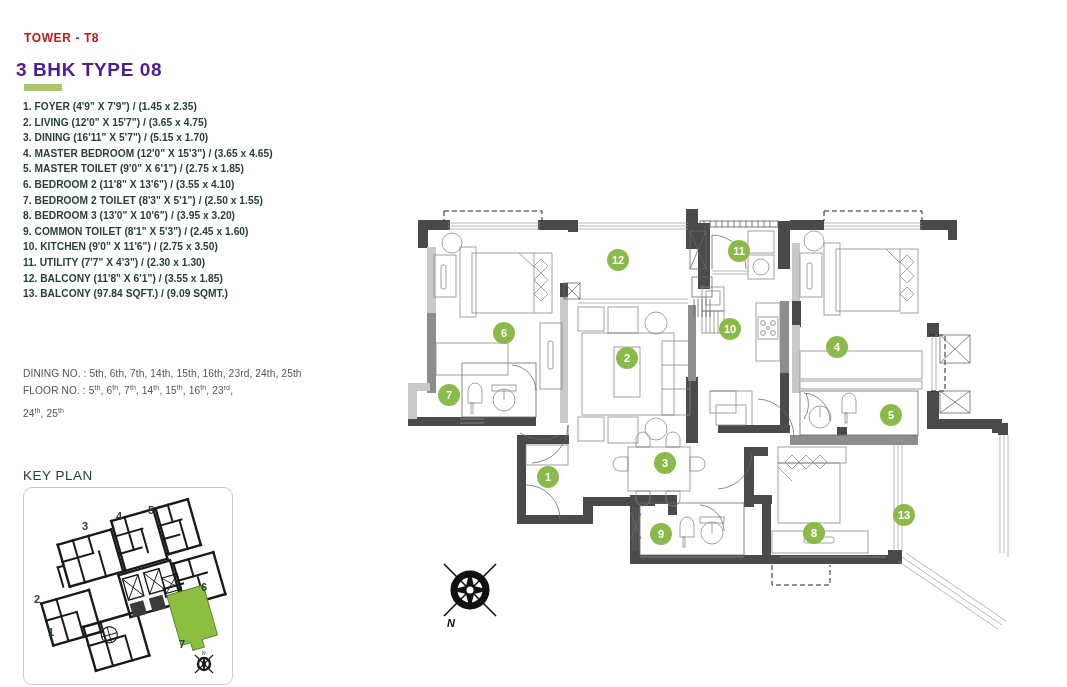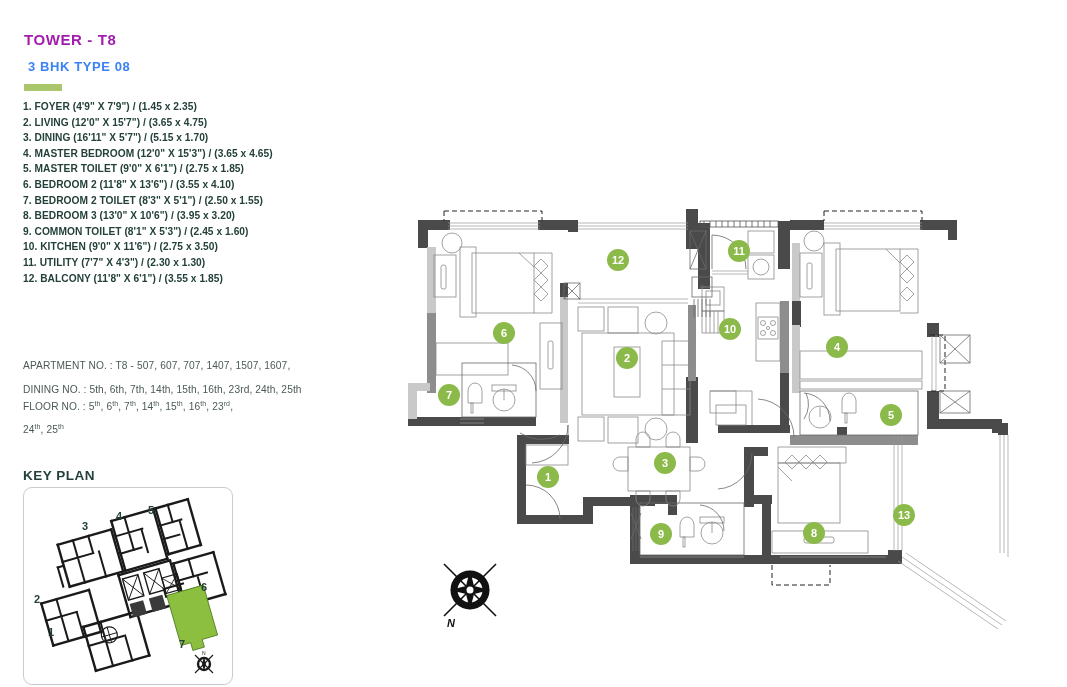--- a/index.html
+++ b/index.html
@@ -19,32 +19,32 @@
   
   #info-panel {
     position: absolute;
     left: 0; top: 0;
     width: 400px;
     height: 687px;
   }
   #tower-title {
     position: absolute;
     left: 24px; top: 31px;
-    font-size: 15px;
+    font-size: 12px;
     font-weight: bold;
     letter-spacing: 0.6px;
-    color: #a21caf;
+    color: #b91c1c;
   }
   #type-title {
     position: absolute;
-    left: 28px; top: 59px;
-    font-size: 13px;
+    left: 16px; top: 59px;
+    font-size: 19px;
     font-weight: bold;
     letter-spacing: 0.6px;
-    color: #3b82f6;
+    color: #4c1d95;
   }
   #accent-bar {
     position: absolute;
     left: 24px; top: 84px;
     width: 38px; height: 7px;
     background: #a9c76a;
   }
 
   #room-list {
     position: absolute;
@@ -74,21 +74,21 @@
   }
   .meta-line.tight { line-height: 13.5px; }
   .meta-gap { height: 9px; }
   .meta-gap-sm { height: 6px; }
   sup { font-size: 7px; vertical-align: super; }
 
   #keyplan-title {
     position: absolute;
     left: 23px; top: 468px;
     font-size: 13.5px;
-    font-weight: bold;
+    font-weight: normal;
     letter-spacing: 0.5px;
     color: #23403a;
   }
   #keyplan-box {
     position: absolute;
     left: 23px; top: 487px;
     width: 208px; height: 196px;
     border: 1px solid #c9ccca;
     border-radius: 9px;
     background: #fff;
@@ -151,24 +151,24 @@
     <div class="room-item">3. DINING (16'11" X 5'7") / (5.15 x 1.70)</div>
     <div class="room-item">4. MASTER BEDROOM (12'0" X 15'3") / (3.65 x 4.65)</div>
     <div class="room-item">5. MASTER TOILET (9'0" X 6'1") / (2.75 x 1.85)</div>
     <div class="room-item">6. BEDROOM 2 (11'8" X 13'6") / (3.55 x 4.10)</div>
     <div class="room-item">7. BEDROOM 2 TOILET (8'3" X 5'1") / (2.50 x 1.55)</div>
     <div class="room-item">8. BEDROOM 3 (13'0" X 10'6") / (3.95 x 3.20)</div>
     <div class="room-item">9. COMMON TOILET (8'1" X 5'3") / (2.45 x 1.60)</div>
     <div class="room-item">10. KITCHEN (9'0" X 11'6") / (2.75 x 3.50)</div>
     <div class="room-item">11. UTILITY (7'7" X 4'3") / (2.30 x 1.30)</div>
     <div class="room-item">12. BALCONY (11'8" X 6'1") / (3.55 x 1.85)</div>
+    <div class="room-item">13. BALCONY (97.84 SQFT.) / (9.09 SQMT.)</div>
   </div>
 
   <div id="apartment-block">
-    <div class="meta-line">APARTMENT NO. : T8 - 507, 607, 707, 1407, 1507, 1607,</div>
     <div class="meta-gap"></div>
     <div class="meta-line tight">DINING NO. : 5th, 6th, 7th, 14th, 15th, 16th, 23rd, 24th, 25th</div>
     <div class="meta-line tight">
       <span>FLOOR NO. : 5<sup>th</sup>, 6<sup>th</sup>, 7<sup>th</sup>, 14<sup>th</sup>, 15<sup>th</sup>, 16<sup>th</sup>, 23<sup>rd</sup>,</span>
     </div>
     <div class="meta-gap-sm"></div>
     <div class="meta-line tight">
       <span>24<sup>th</sup>, 25<sup>th</sup></span>
     </div>
   </div>

